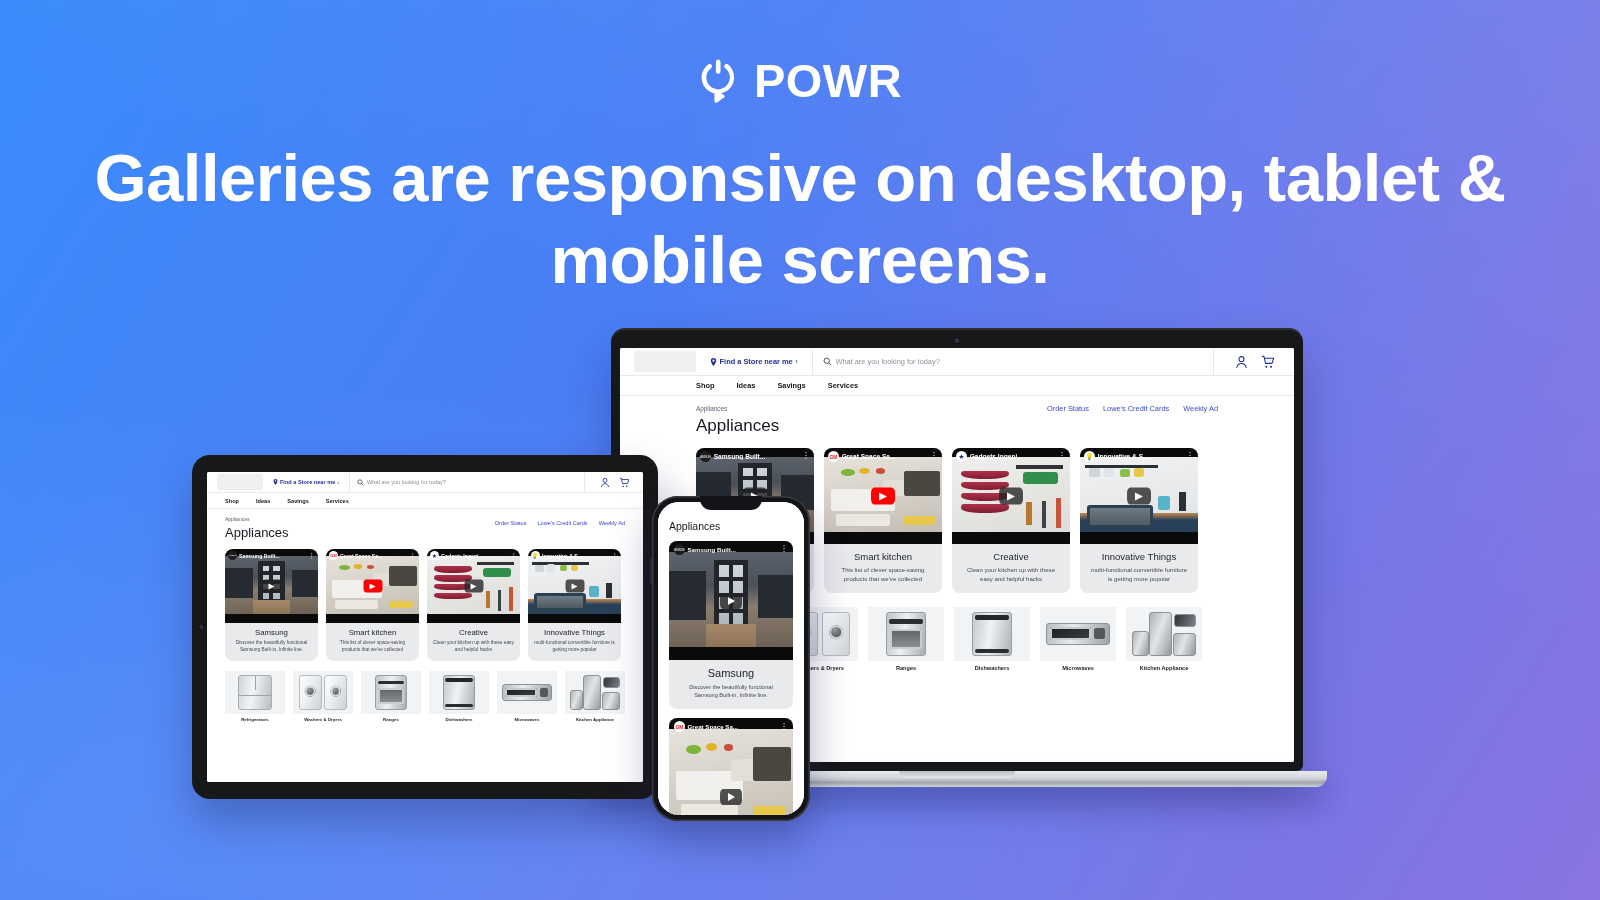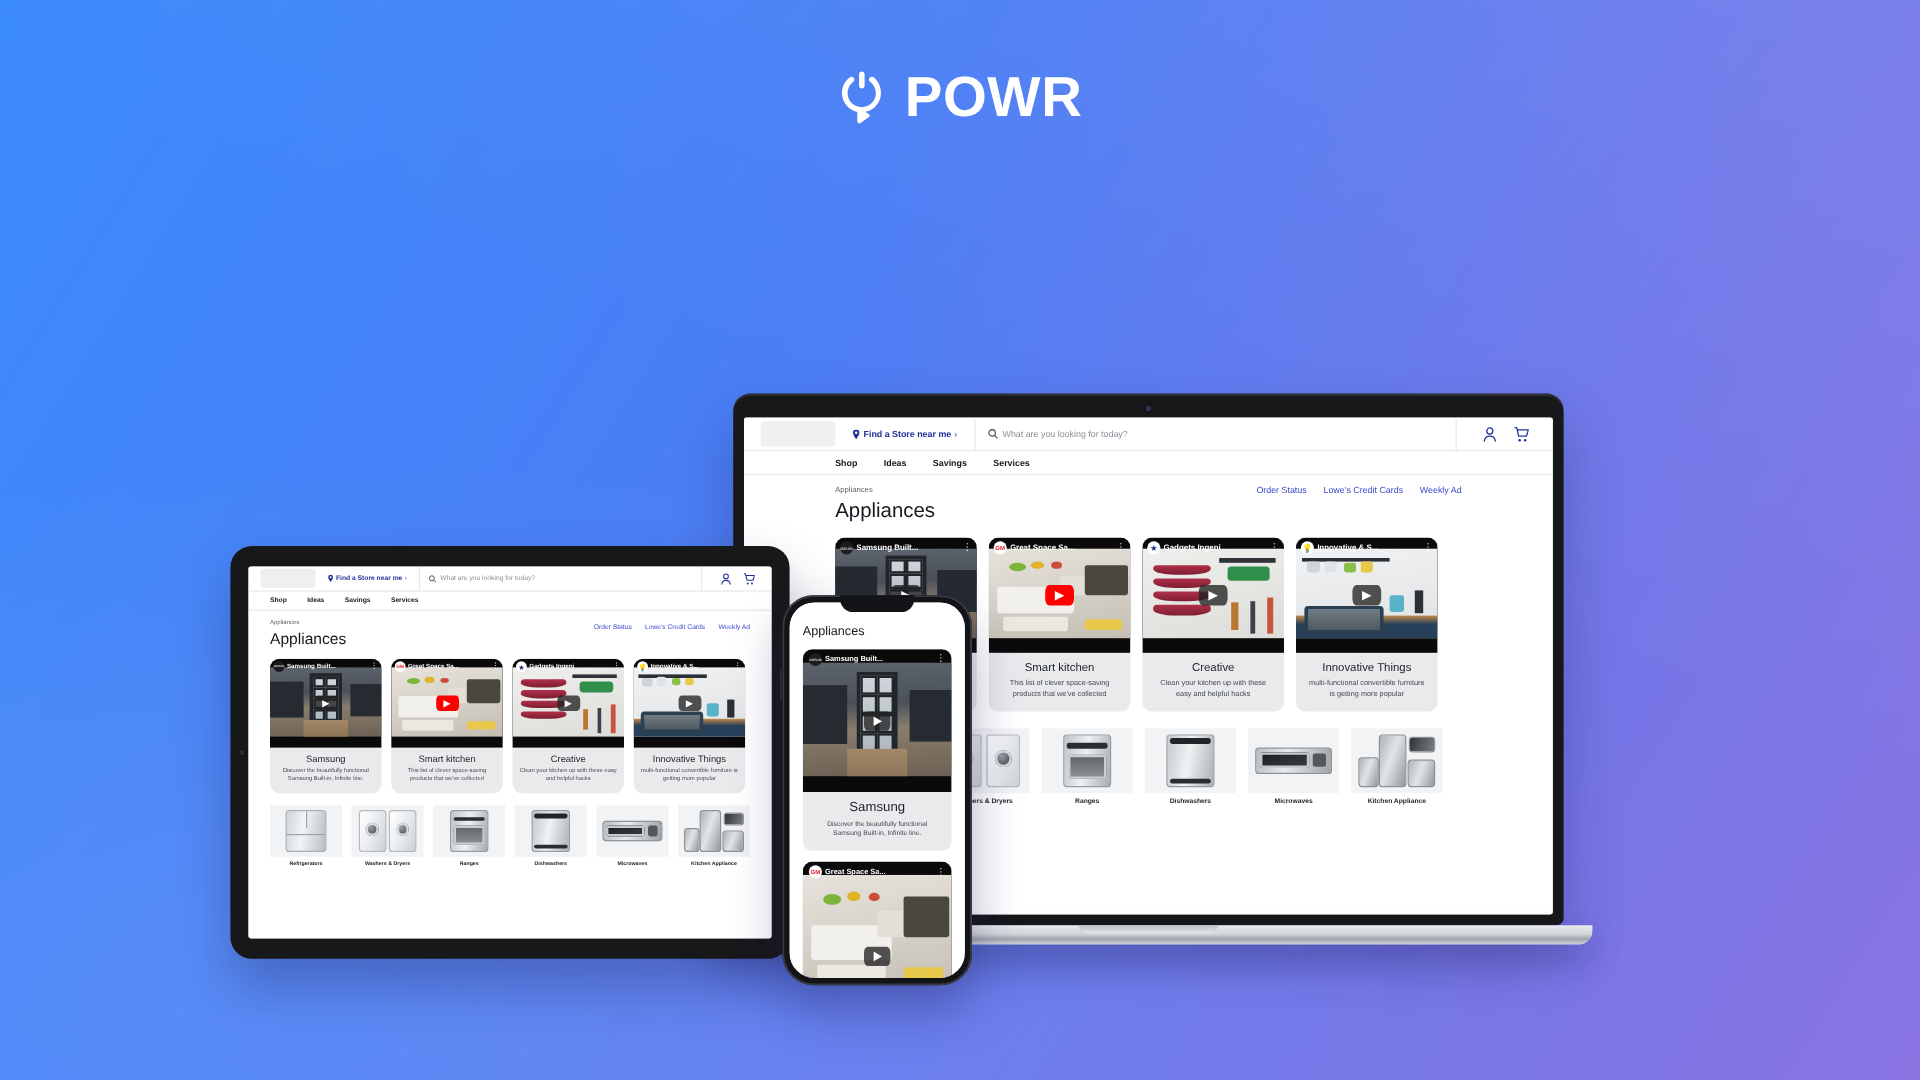--- a/index.html
+++ b/index.html
@@ -149,20 +149,21 @@
 <div id="stage">
 
   <div class="brand">
     <svg class="brand-mark" viewBox="0 0 40 46">
       <path fill="#ffffff" d="M20.2 1.6c-1.3 0-2.3 1-2.3 2.3v9.6c0 1.3 1 2.3 2.3 2.3s2.3-1 2.3-2.3V3.9c0-1.3-1-2.3-2.3-2.3z"></path>
       <path fill="#ffffff" d="M29.9 6.4c-1-.8-2.5-.6-3.3.5-.8 1-.6 2.5.5 3.2 3 2.2 4.8 5.7 4.8 9.5 0 6.5-5.3 11.8-11.8 11.8S8.3 26.1 8.3 19.6c0-3.8 1.8-7.3 4.8-9.5 1-.8 1.2-2.2.5-3.2-.8-1-2.2-1.3-3.3-.5C6 9.6 3.6 14.4 3.6 19.6c0 7.7 5.5 14.2 12.8 15.8v7.6c0 1.4 1.6 2.2 2.7 1.4l7.3-5.2c.6-.4.6-1.3 0-1.7l-3.2-2.3c7.3-1.5 12.9-8 12.9-15.8 0-5.2-2.4-10-6.2-13.2z"></path>
     </svg>
     <div class="brand-word">POWR</div>
   </div>
 
+  <h1 class="headline">Galleries are responsive on desktop, tablet &amp; mobile screens.</h1>
 
   <div id="laptop">
     <div class="lid">
       <div class="cam"></div>
       <div class="lscreen">
 
         <div class="site" style="font-size:7.4px;">
           <div class="site-topbar" style="height:28px;padding:0 14px;">
             <div class="site-logoslot" style="width:62px;height:21px;border-radius:2px;margin-right:14px;"></div>
             <div class="store-link" style="font-size:7.4px;">

